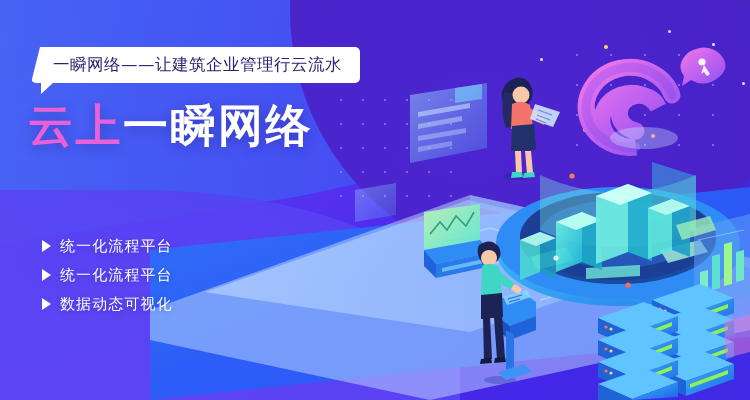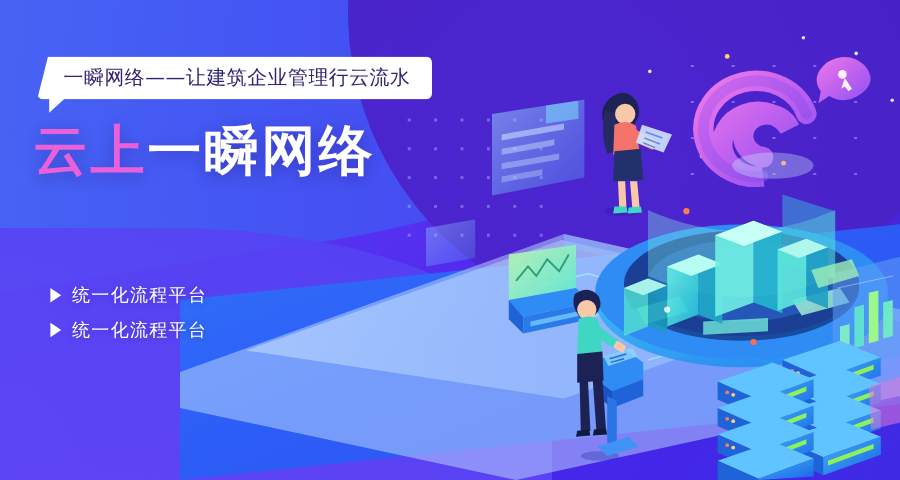--- a/index.html
+++ b/index.html
@@ -448,15 +448,19 @@
 
   <div class="bullets">
     <div class="bullet-row">
       <span class="bullet-ico"></span>
       <span class="bullet-lbl">统一化流程平台</span>
     </div>
     <div class="bullet-row">
       <span class="bullet-ico"></span>
       <span class="bullet-lbl">统一化流程平台</span>
     </div>
+    <div class="bullet-row">
+      <span class="bullet-ico"></span>
+      <span class="bullet-lbl">数据动态可视化</span>
+    </div>
   </div>
 
 </div>
 
 </body></html>

